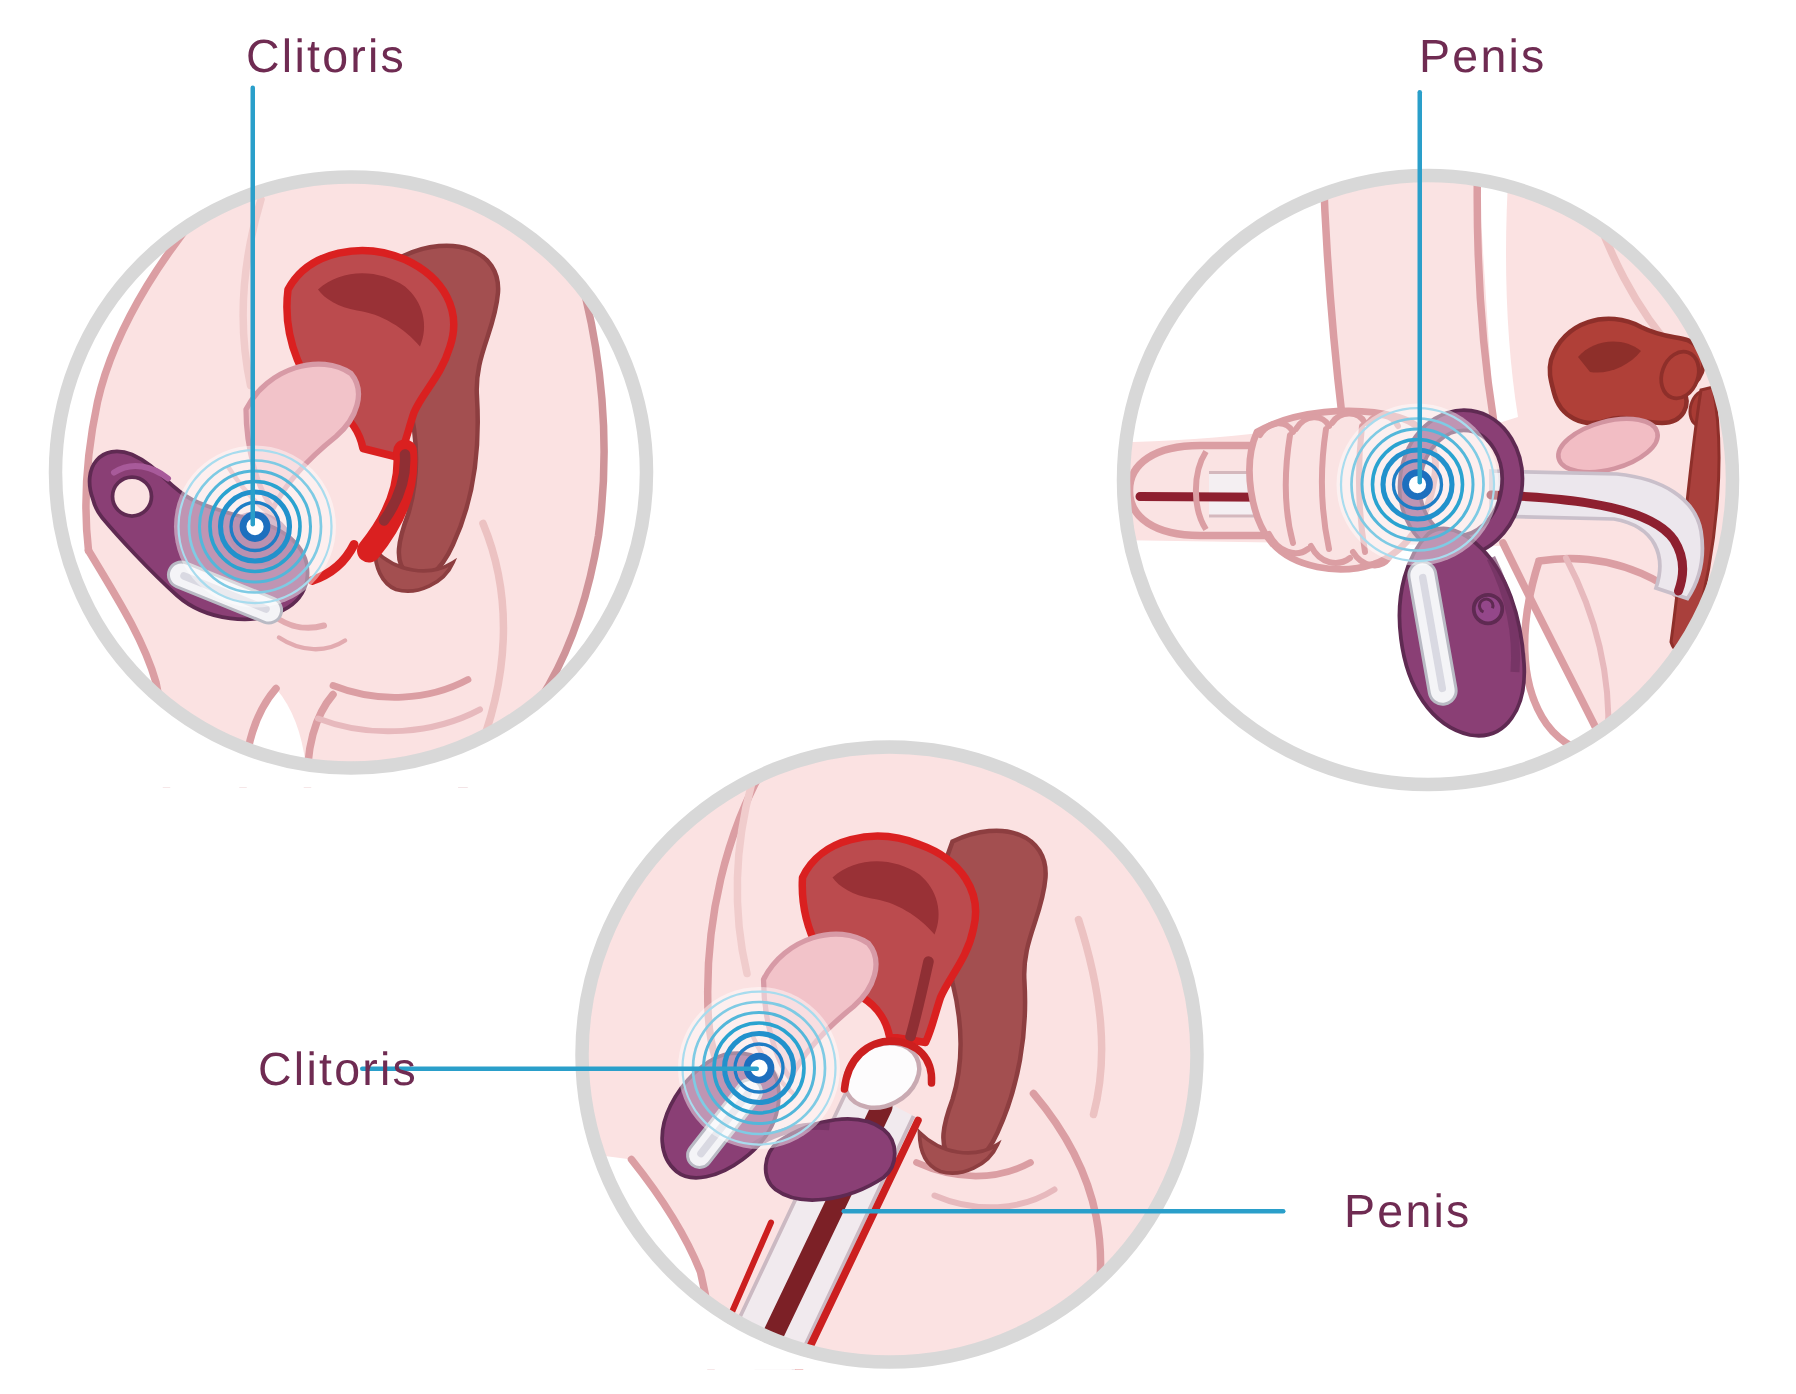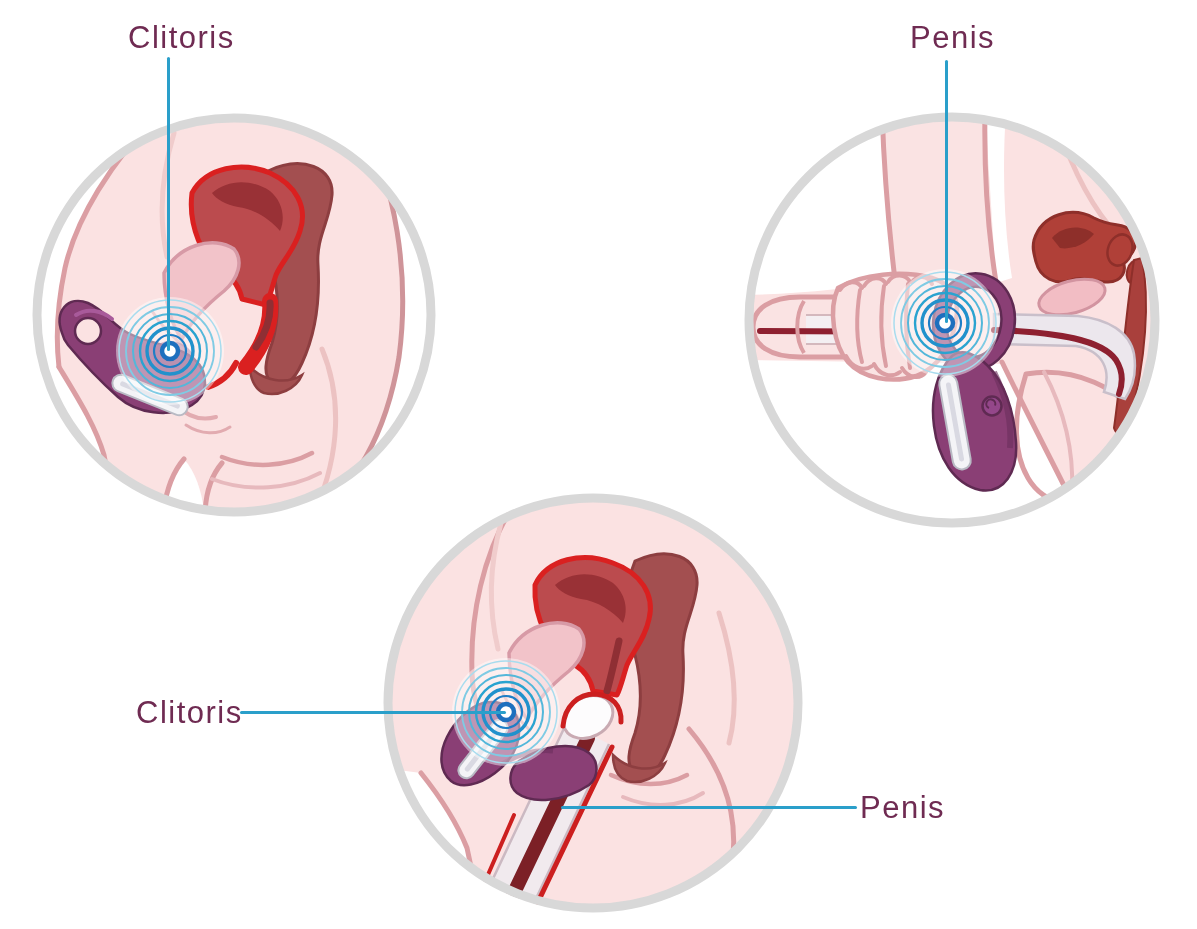--- a/index.html
+++ b/index.html
@@ -1,20 +1,20 @@
 <!DOCTYPE html>
 <html><head>
 <meta charset="utf-8">
 <style>
   html,body{margin:0;padding:0;background:#ffffff;}
   #stage{position:relative;width:1197px;height:929px;background:#ffffff;overflow:hidden;
          font-family:"Liberation Sans",sans-serif;}
   .panel{position:absolute;width:420px;height:420px;}
   .anno-label{position:absolute;font-size:31px;letter-spacing:1.5px;color:#6f2b52;
-              font-family:"Liberation Sans",sans-serif;white-space:nowrap;}
+              font-family:"Liberation Sans",sans-serif;white-space:nowrap;margin-left:36px;}
   .leader{position:absolute;background:#2a9fca;border-radius:2px;}
   .v-line{width:3px;}
   .h-line{height:3px;}
 </style>
 </head>
 <body>
 
 <div id="stage">
 
   <svg class="panel" style="left:24px;top:105px;" viewBox="0 0 420 420">

